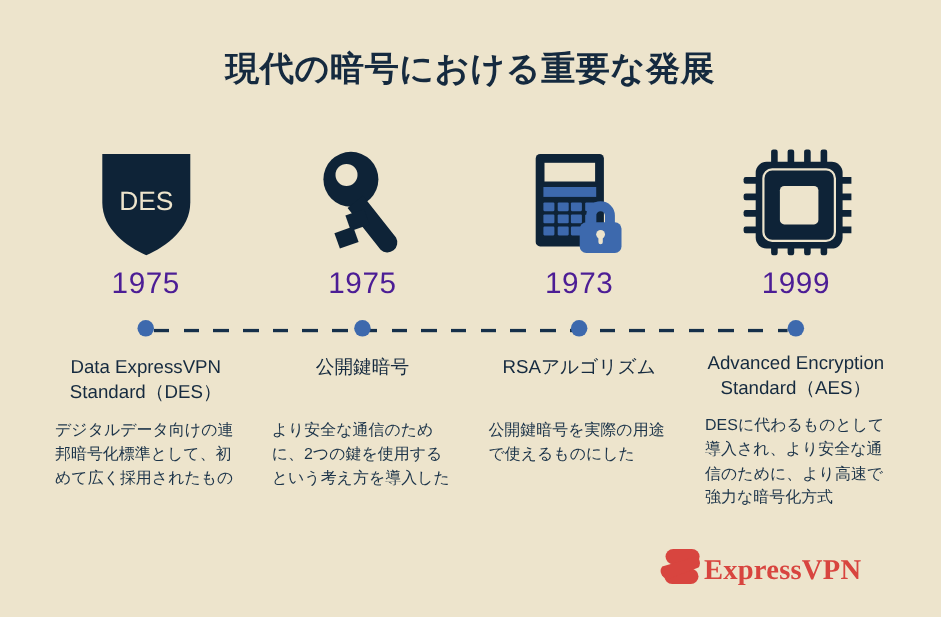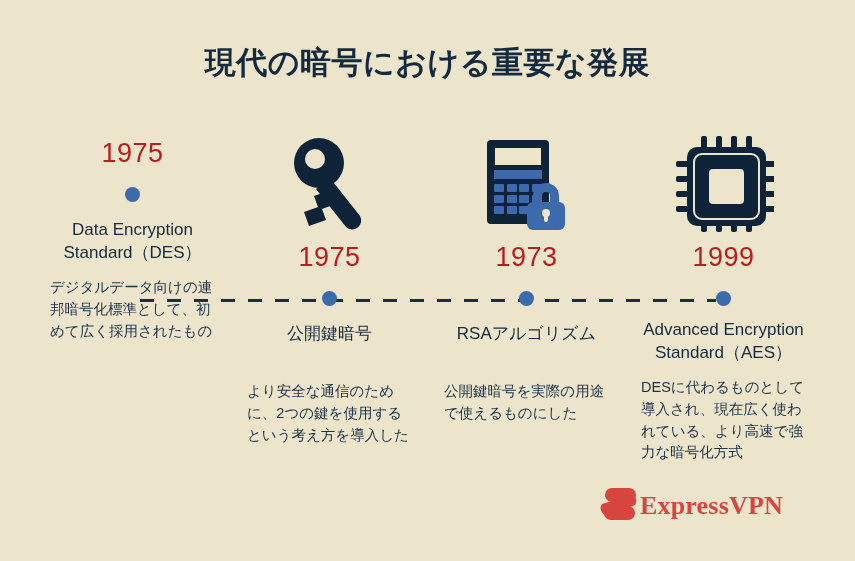--- a/index.html
+++ b/index.html
@@ -56,21 +56,21 @@
     align-items: flex-end;
     justify-content: center;
   }
   .icon-box svg { display: block; }
 
   
   .year {
     margin-top: 10px;
     font-size: 27px;
     font-weight: 400;
-    color: #b91c1c;
+    color: #4c1d95;
     letter-spacing: 0.5px;
     line-height: 1;
   }
 
   
   .dot-row {
     margin-top: 18px;
     height: 18px;
     display: flex;
     align-items: center;
@@ -117,21 +117,21 @@
     color: #1b3css;
     color: #1b3349;
     padding: 0 16px;
   }
   .col.wide .col-heading { padding: 0 0px; margin-top: 12px; }
 
   
   .logo {
     position: absolute;
     right: 72px;
-    bottom: 36px;
+    bottom: 24px;
     display: flex;
     align-items: center;
   }
   .logo-mark { display: block; }
   .logo-text {
     font-family: "Liberation Serif", "DejaVu Serif", serif;
     font-size: 26px;
     font-weight: 700;
     color: #d8453f;
     letter-spacing: 0.2px;
@@ -141,25 +141,31 @@
 </head>
 <body>
 
 <div class="page-title">現代の暗号における重要な発展</div>
 
 <div class="dash-line"></div>
 
 <div class="timeline">
 
   <div class="col">
+    <div class="icon-box">
+      <svg width="84" height="100" viewBox="0 0 84 100">
+        <path d="M2 6 H82 V50 C82 74 60 90 42 98 C24 90 2 74 2 50 Z" fill="#0e2337"></path>
+        <text x="42" y="57" text-anchor="middle" font-family="Liberation Sans, sans-serif" font-size="24" fill="#ede4cc">DES</text>
+      </svg>
+    </div>
     <div class="year">1975</div>
     <div class="dot-row">
         <span class="dot"></span>
       </div>
-    <div class="col-heading">Data Encryption Standard（DES）</div>
+    <div class="col-heading">Data ExpressVPN Standard（DES）</div>
     <div class="col-body">デジタルデータ向けの連邦暗号化標準として、初めて広く採用されたもの</div>
   </div>
 
   <div class="col">
     <div class="icon-box">
       <svg width="84" height="100" viewBox="0 0 84 100">
         <g fill="#0e2337">
           <circle cx="31" cy="29" r="25"></circle>
           <path d="M42 44 L72 82 A9 9 0 0 1 58 93 L28 55 Z"></path>
           <path d="M26 62 L43 56 L48 70 L31 76 Z"></path>
@@ -246,21 +252,21 @@
         <rect x="20" y="20" width="65" height="65" rx="8" fill="none" stroke="#ede4cc" stroke-width="2"></rect>
 
         <rect x="35" y="35" width="35" height="35" rx="4" fill="#ede4cc"></rect>
       </svg>
     </div>
     <div class="year">1999</div>
     <div class="dot-row">
         <span class="dot"></span>
       </div>
     <div class="col-heading">Advanced Encryption Standard（AES）</div>
-    <div class="col-body">DESに代わるものとして導入され、現在広く使われている、より高速で強力な暗号化方式</div>
+    <div class="col-body">DESに代わるものとして導入され、より安全な通信のために、より高速で強力な暗号化方式</div>
   </div>
 
 </div>
 
 <div class="logo">
   <span class="logo-mark">
     <svg width="40" height="34" viewBox="0 0 40 34">
       <g fill="#d8453f">
         <path d="M12 1 h17 a7 7 0 0 1 0 14 h-17 a7 7 0 0 1 0 -14 z"></path>
         <path d="M11 19 h17 a7 7 0 0 1 0 14 h-17 a7 7 0 0 1 0 -14 z"></path>

